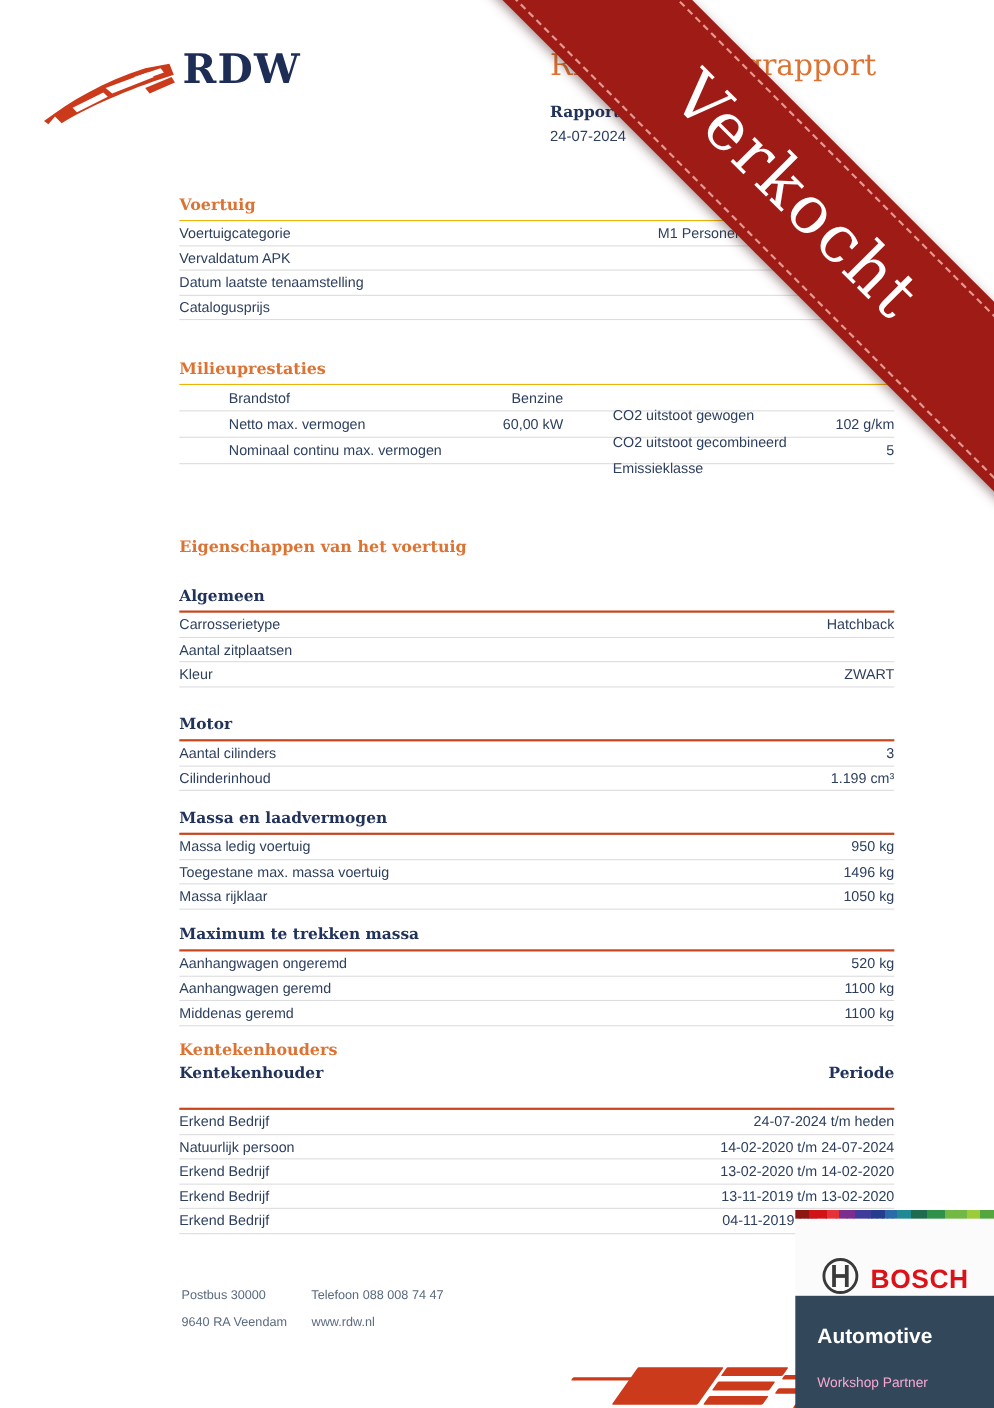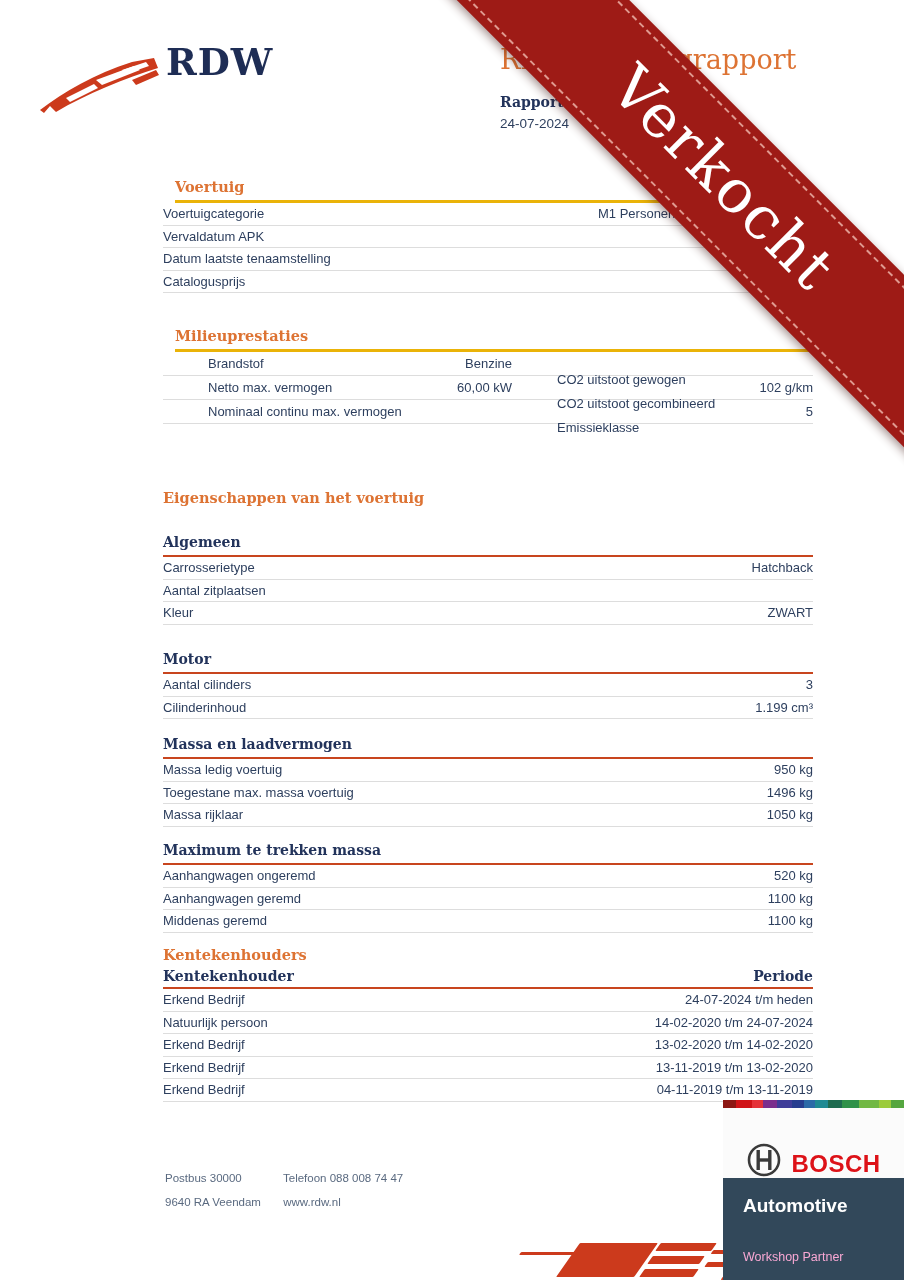--- a/index.html
+++ b/index.html
@@ -24,21 +24,21 @@
     font-family:"DejaVu Serif",serif;font-weight:bold;font-size:14px;color:#22335b;
   }
   .report-date .val{font-size:13.5px;color:#2d3f5e;margin-top:6px;}
 
   
   .section{position:absolute;left:163px;width:650px;}
   .sec-heading{
     font-family:"DejaVu Serif",serif;font-weight:bold;font-size:14.5px;
     color:#dd7333;padding-bottom:5px;
   }
-  .sec-heading.underlined{border-bottom:3px solid #eab308;margin-left:12px;}
+  .sec-heading.underlined{border-bottom:1px solid #eab308;}
   .sub-heading{
     font-family:"DejaVu Serif",serif;font-weight:bold;font-size:14px;
     color:#22335b;padding-bottom:5px;border-bottom:2px solid #c8451e;margin-top:22px;
   }
   .row{
     display:flex;align-items:center;height:21.5px;
     border-bottom:1px solid #dddddd;font-size:13px;color:#2d3f5e;
   }
   .row .label{flex:1;}
   .row .value{text-align:right;}
@@ -46,21 +46,21 @@
   
   .mrow{display:flex;align-items:center;height:23px;border-bottom:1px solid #dddddd;font-size:13px;}
   .m-l1{width:205px;margin-left:45px;}
   .m-v1{width:99px;text-align:right;}
   .m-gap{width:45px;}
   .m-l2{flex:1;margin-top:32px;}
   .m-v2{text-align:right;}
   
   .kt-head{
     display:flex;font-family:"DejaVu Serif",serif;font-weight:bold;font-size:14px;
-    color:#22335b;padding-bottom:3px;border-bottom:2px solid #c8451e;
+    color:#22335b;padding-bottom:23px;border-bottom:2px solid #c8451e;
   }
   .kt-head .c1{flex:1;}
   .kt-head .c2{text-align:right;}
 
   
   .footer{position:absolute;left:165px;top:1172px;font-size:11.5px;color:#5a6a80;}
   .footer .frow{margin-bottom:12px;}
   .footer .frow span:first-child{display:inline-block;width:115px;}
 
   
@@ -77,21 +77,21 @@
       #1e6b4f 58% 66%, #2f9149 66% 75%, #71b844 75% 86%, #9ccb3b 86% 93%,
       #55a63f 93% 100%);
   }
   .bosch-white{
     height:70px;background:#fbfbfb;display:flex;align-items:flex-end;
     justify-content:center;gap:9px;
   }
   .bosch-brand{font-weight:bold;font-size:24px;color:#dd1218;letter-spacing:0.5px;}
   .bosch-dark{height:102px;background:#32485a;position:relative;}
   .bosch-line1{
-    position:absolute;left:20px;top:17px;color:#ffffff;
+    position:absolute;left:20px;top:27px;color:#ffffff;
     font-weight:bold;font-size:19px;
   }
   .bosch-line2{position:absolute;left:20px;bottom:16px;color:#f9a8d4;font-size:12.5px;}
 
   
   .ribbon{
     position:absolute;left:322px;top:118px;width:800px;height:122px;
     transform:rotate(45deg);background:#9e1b16;z-index:50;
     box-shadow:0 3px 10px rgba(60,20,15,0.45);
   }

